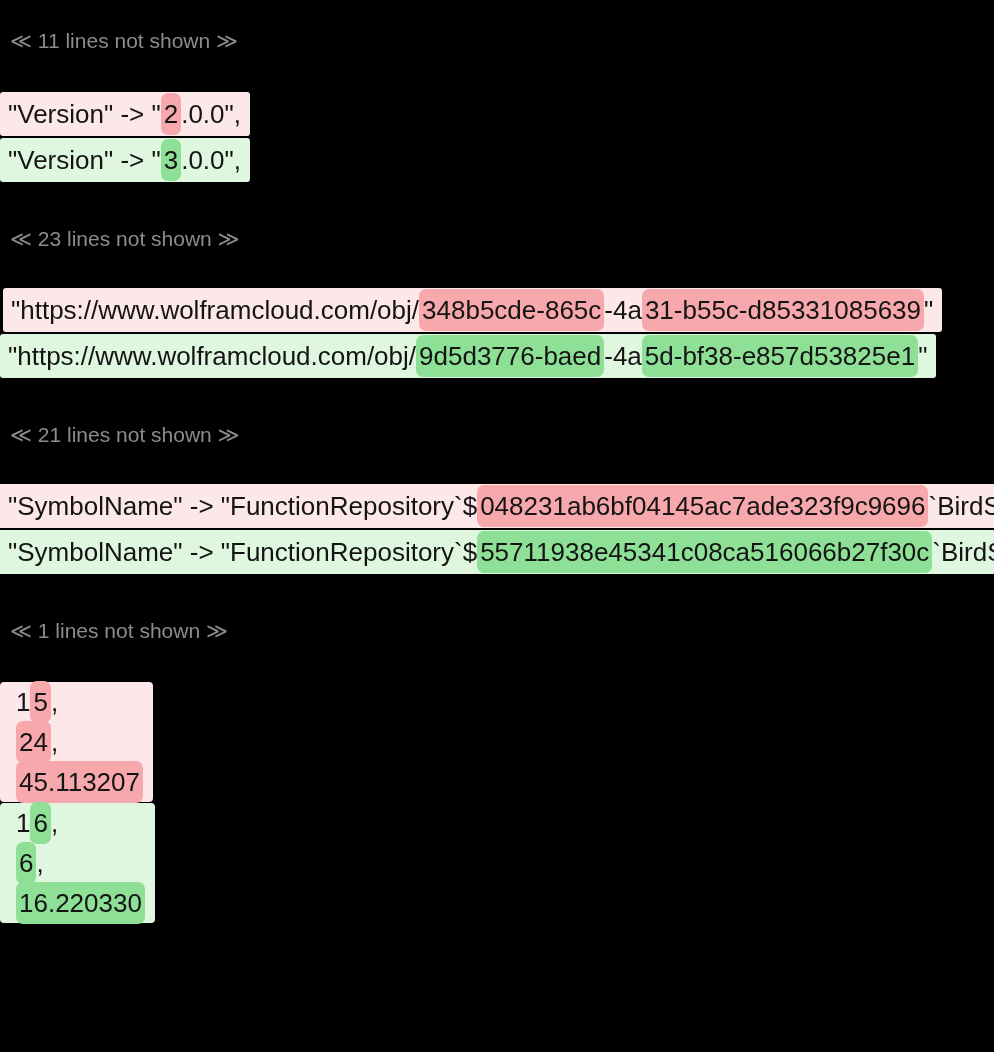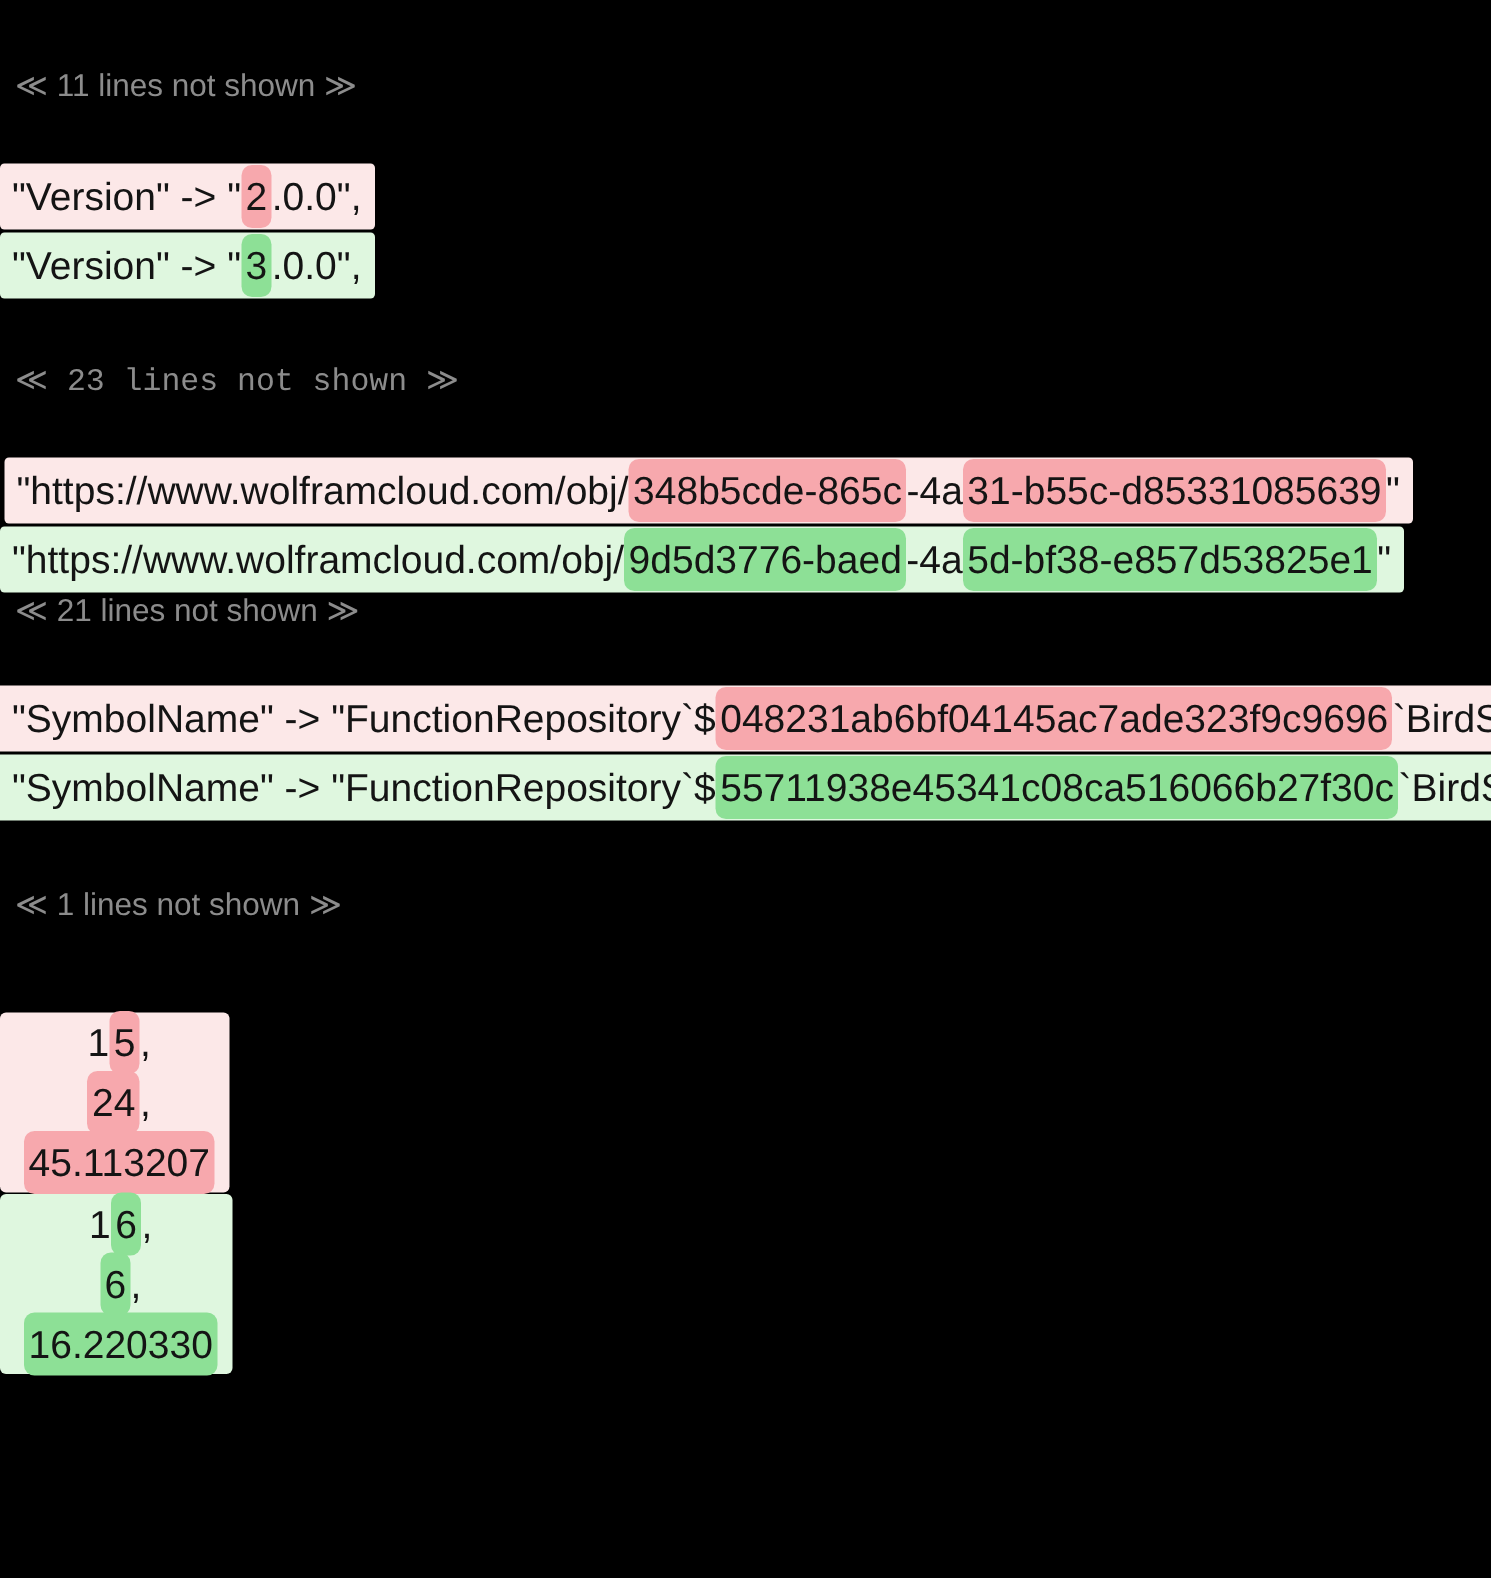--- a/index.html
+++ b/index.html
@@ -11,30 +11,30 @@
   }
   .page { width: 994px; height: 1052px; background: var(--page-bg, #000); }
 
   .gap {
     color: var(--gap-color, #8C8C8C);
     font-size: 21px;
     line-height: 26px;
     padding-left: 10px;
     white-space: pre;
   }
-  .gap-1 { padding-top: 45px; }
-  .gap-2 { padding-top: 44px; font-family: Liberation Mono, monospace; }
-  .gap-3 { }
+  .gap-1 { padding-top: 28px; }
+  .gap-2 { padding-top: 44px; }
+  .gap-3 { padding-top: 44px; }
   .gap-4 { padding-top: 44px; }
   .gap-5 { padding-top: 50px; }
 
   .hunk-version { margin-top: 38px; }
   .hunk-url     { margin-top: 36px; }
   .hunk-symbol  { margin-top: 36px; }
-  .hunk-values  { margin-top: 58px; text-align: center; }
+  .hunk-values  { margin-top: 38px; }
 
   .side {
     display: block;
     width: max-content;
     border-radius: 3px;
   }
   .side.old { background: var(--old-bg, #FCE8E8); margin-bottom: 2px; }
   .side.new { background: var(--new-bg, #DFF7DF); }
 
   .line {

